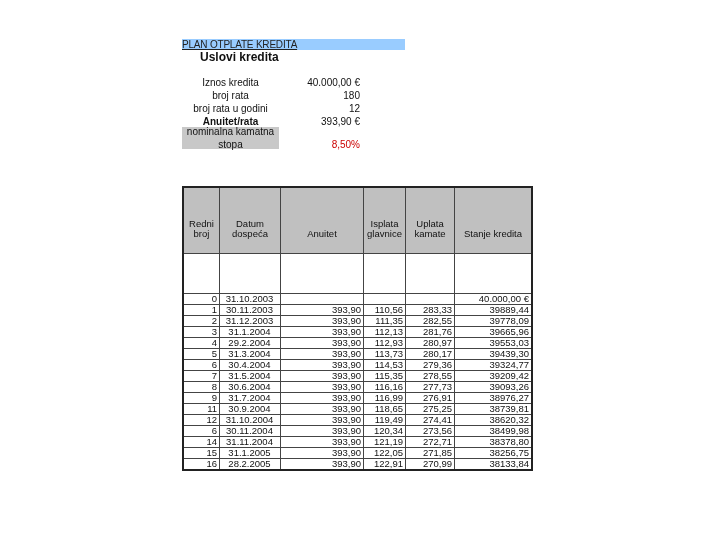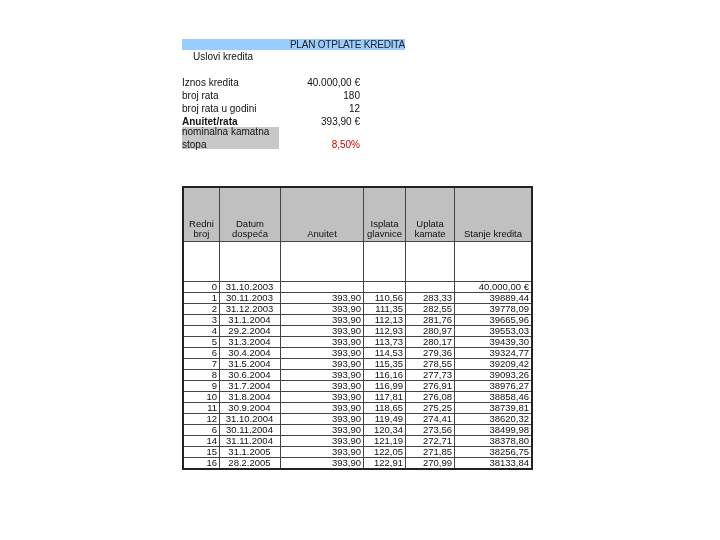--- a/index.html
+++ b/index.html
@@ -1,33 +1,33 @@
 <!DOCTYPE html>
 <html><head>
 <meta charset="utf-8">
 <style>
   html, body { margin:0; padding:0; background:#ffffff; }
   body { width:720px; height:540px; position:relative; overflow:hidden;
          font-family:"Liberation Sans", sans-serif; color:#111; }
   .abs { position:absolute; }
   .banner { left:182px; top:39px; width:223px; height:11px; background:#99ccff;
-            font-size:10px; line-height:11px; text-align:right; color:#222; letter-spacing:-0.2px; }
-  .subtitle { left:193px; top:51px; font-size:10px; font-weight:normal; line-height:12px; }
-  .plabel { left:182px; width:97px; text-align:left; font-size:10px; line-height:11px; }
+            font-size:10px; line-height:11px; text-align:left; color:#222; letter-spacing:-0.2px;text-decoration:underline; }
+  .subtitle { left:200px; top:51px; font-size:12px; font-weight:bold; line-height:12px; }
+  .plabel { left:182px; width:97px; text-align:center; font-size:10px; line-height:11px; }
   .pval { left:290px; width:70px; text-align:right; font-size:10px; line-height:11px; }
   .bold { font-weight:bold; }
   .grayblock { left:182px; top:127px; width:97px; height:22px; background:#c8c8c8; }
   .red { color:#cc0000; }
 
   table.loan { position:absolute; left:182px; top:186px; border-collapse:collapse;
                font-size:9.5px; line-height:10px; }
   table.loan td, table.loan th { border:1px solid #444; padding:0 2px; }
   table.loan { border:2px solid #222; }
   table.loan thead th { background:#c0c0c0; font-weight:normal; vertical-align:bottom;
-                        text-align:center; height:51px; padding-bottom:2px; }
+                        text-align:center; height:51px; padding-bottom:14px; }
   table.loan tr.spacer td { height:39px; }
   table.loan tbody td { height:10px; text-align:right; }
   table.loan tbody td.date { text-align:center; padding-right:3px; }
   .c0 { width:31px; } .c1 { width:56px; } .c2 { width:78px;margin-top:20px; } .c3 { width:37px;margin-left:12px; }
   .c4 { width:44px; } .c5 { width:72px;margin-left:14px; }
 </style>
 </head>
 <body>
 
 <div class="abs banner">PLAN OTPLATE KREDITA</div>
@@ -145,28 +145,20 @@
       </tr>
       <tr>
         <td>9</td>
         <td class="date">31.7.2004</td>
         <td>393,90</td>
         <td>116,99</td>
         <td>276,91</td>
         <td>38976,27</td>
       </tr>
       <tr>
-        <td>10</td>
-        <td class="date">31.8.2004</td>
-        <td>393,90</td>
-        <td>117,81</td>
-        <td>276,08</td>
-        <td>38858,46</td>
-      </tr>
-      <tr>
         <td>11</td>
         <td class="date">30.9.2004</td>
         <td>393,90</td>
         <td>118,65</td>
         <td>275,25</td>
         <td>38739,81</td>
       </tr>
       <tr>
         <td>12</td>
         <td class="date">31.10.2004</td>

